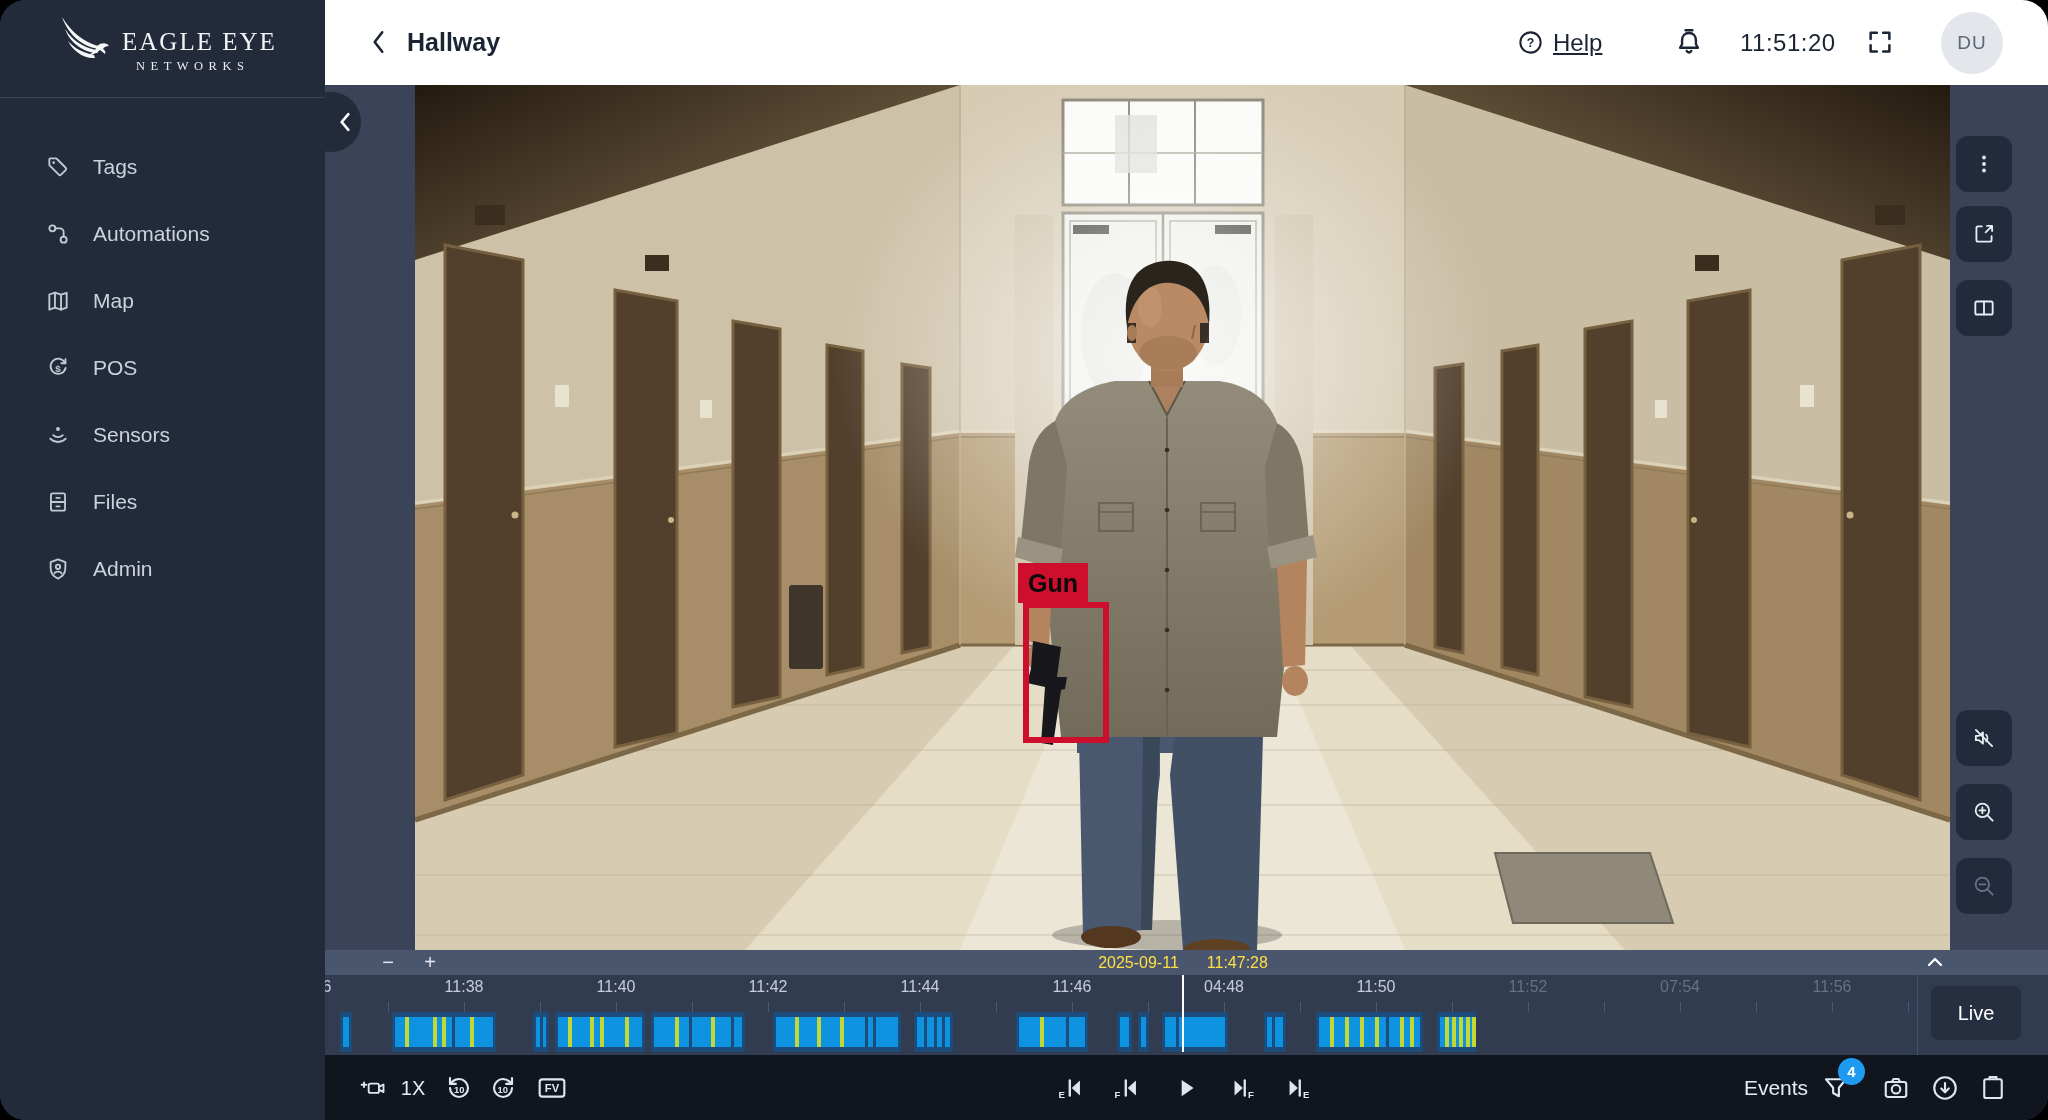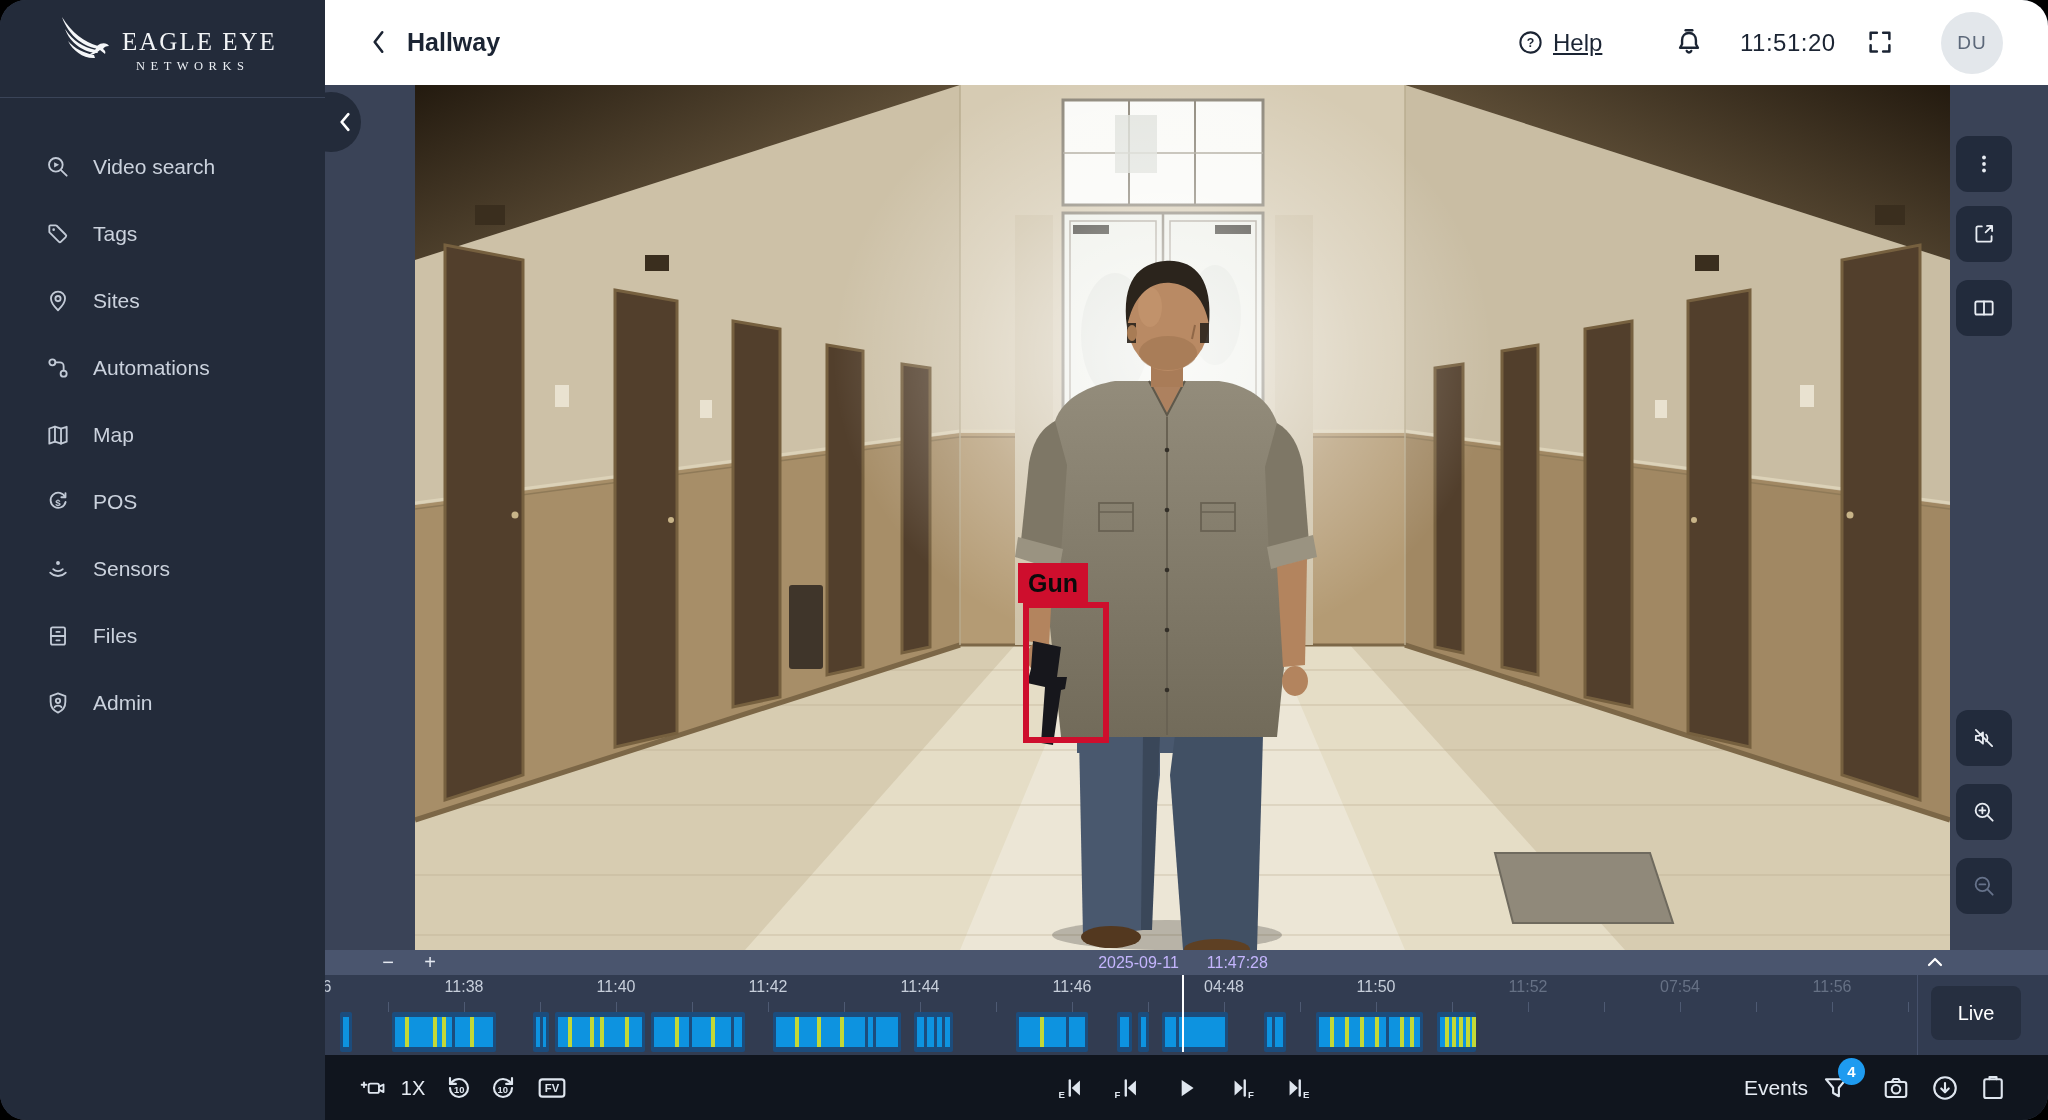--- a/index.html
+++ b/index.html
@@ -44,21 +44,21 @@
 
   
   .gun-label{position:absolute;left:603px;top:478px;width:70px;height:40px;background:#CE0E2D;color:#0B0B0B;font-size:25px;font-weight:700;display:flex;align-items:center;justify-content:center;z-index:6;}
   .gun-box{position:absolute;left:608px;top:517px;width:74px;height:129px;border:6px solid #CE0E2D;z-index:5;}
 
   
   .timeline{position:absolute;left:325px;right:0;bottom:65px;height:105px;background:#323C51;z-index:20;}
   .tl-head{position:absolute;top:0;left:0;right:0;height:25px;background:#4A556E;color:#E4E9F1;}
   .tl-zoomout,.tl-zoomin{position:absolute;top:0;width:26px;height:25px;line-height:24px;text-align:center;font-size:20px;cursor:pointer;}
   .tl-zoomout{left:50px;} .tl-zoomin{left:92px;}
-  .tl-datetime{position:absolute;left:858px;top:0;height:25px;line-height:25px;transform:translateX(-50%);font-size:16px;color:#c4b5fd;white-space:nowrap;display:flex;gap:28px;}
+  .tl-datetime{position:absolute;left:858px;top:0;height:25px;line-height:25px;transform:translateX(-50%);font-size:16px;color:#fde047;white-space:nowrap;display:flex;gap:28px;}
   .tl-collapse{position:absolute;left:1600px;top:4px;color:#FFF;cursor:pointer;}
   .tl-body{position:absolute;top:25px;left:0;width:1592px;bottom:0;overflow:hidden;}
   .tick{position:absolute;top:3px;transform:translateX(-50%);font-size:16px;color:#C6CEDA;white-space:nowrap;}
   .tick.dim{color:#667185;}
   .tmark{position:absolute;top:27px;width:1px;height:10px;background:#4E5A73;}
   .tl-track{position:absolute;left:0;top:37px;width:1592px;height:40px;}
   .seg{position:absolute;top:0;height:40px;background:#1C4C7C;border-radius:2px;overflow:hidden;cursor:pointer;}
   .seg-fill{position:absolute;left:3px;right:3px;top:5px;bottom:5px;background:#0D93E0;}
   .seg-gap{position:absolute;top:5px;bottom:5px;width:3px;background:#1C4C7C;}
   .seg-stripe{position:absolute;top:5px;bottom:5px;width:4px;background:#C3D836;}
@@ -566,39 +566,24 @@
         </g>
       </svg>
       <div class="brand-text">
         <div class="brand-line1">EAGLE EYE</div>
         <div class="brand-line2">NETWORKS</div>
       </div>
     </div>
     <div class="nav">
       <div class="nav-item">
         <svg class="ico nico" viewBox="0 0 24 24">
-          <circle cx="10" cy="10" r="6.3"></circle>
-            <path d="M14.8 14.8 L20 20"></path>
-            <path class="fill" d="M8.4 7.6 L13 10 L8.4 12.4 Z"></path>
-        </svg>
-        <span class="nlabel">Video search</span>
-      </div>
-      <div class="nav-item">
-        <svg class="ico nico" viewBox="0 0 24 24">
           <path d="M4 9.8 V5 a1 1 0 0 1 1 -1 h4.8 a1.5 1.5 0 0 1 1 .4 l8.3 8.3 a1.5 1.5 0 0 1 0 2.1 l-4.3 4.3 a1.5 1.5 0 0 1 -2.1 0 L4.4 10.8 a1.5 1.5 0 0 1 -.4 -1 Z"></path>
           <circle class="fill" cx="8" cy="8" r="1.2"></circle>
         </svg>
         <span class="nlabel">Tags</span>
-      </div>
-      <div class="nav-item">
-        <svg class="ico nico" viewBox="0 0 24 24">
-          <path d="M12 20.5 C12 20.5 5.5 14.5 5.5 9.8 A6.5 6.5 0 0 1 18.5 9.8 C18.5 14.5 12 20.5 12 20.5 Z"></path>
-            <circle cx="12" cy="9.8" r="2.4"></circle>
-        </svg>
-        <span class="nlabel">Sites</span>
       </div>
       <div class="nav-item">
         <svg class="ico nico" viewBox="0 0 24 24">
           <circle cx="6.8" cy="6.8" r="2.8"></circle>
             <circle cx="17.2" cy="17.2" r="2.8"></circle>
             <path d="M9.6 6.8 h4.1 a3.5 3.5 0 0 1 3.5 3.5 v4.1"></path>
         </svg>
         <span class="nlabel">Automations</span>
       </div>
       <div class="nav-item">

